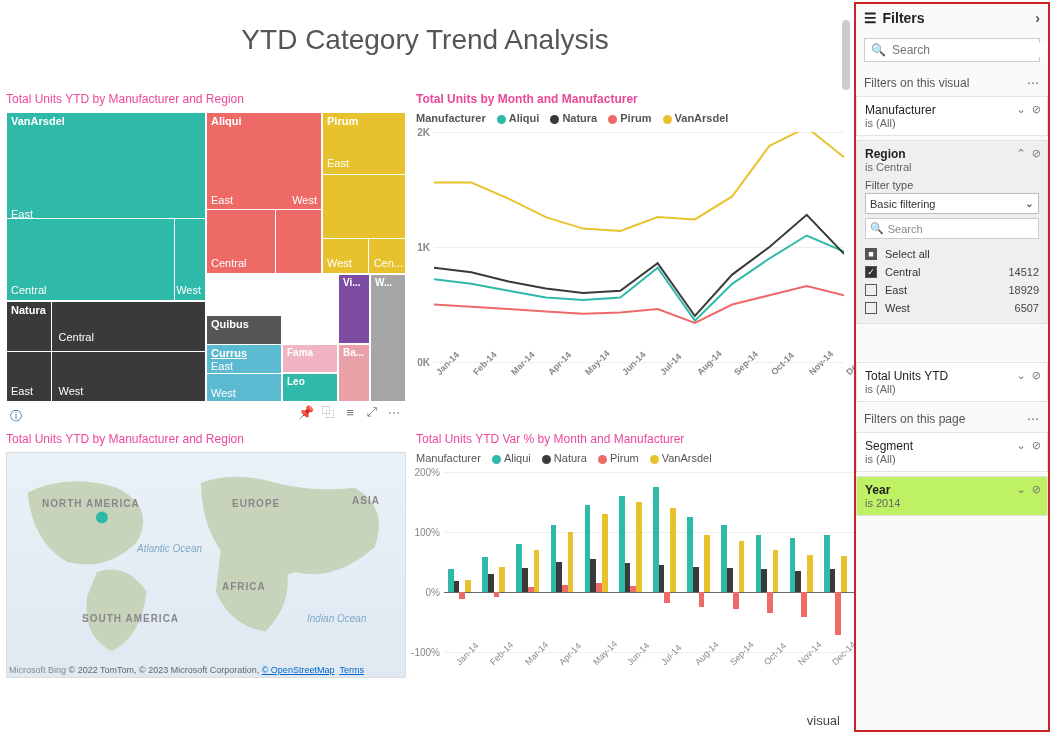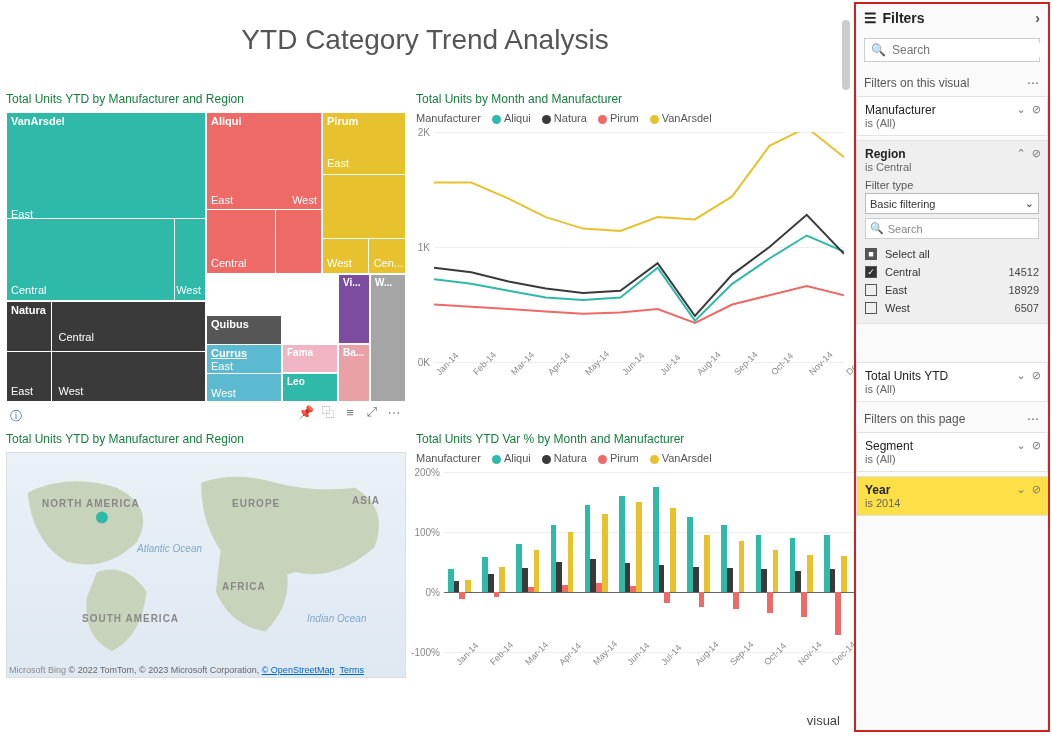--- a/index.html
+++ b/index.html
@@ -2,24 +2,24 @@
 <html><head>
 <meta charset="utf-8">
 <style>
 * { box-sizing: border-box; margin: 0; padding: 0; }
 body { font-family: "Segoe UI", Arial, sans-serif; font-size: 12px; color: #333; width: 1052px; height: 736px; background: #fff; overflow: hidden; position: relative; }
 
 .main-area { position: absolute; left: 0; top: 0; width: 850px; height: 736px; padding: 4px; }
 .report-title { font-size: 28px; font-weight: 300; color: #555; text-align: center; margin: 20px 0 18px; }
 .quad { position: absolute; }
 .q-tl { left: 6px;  top: 92px;  width: 400px; height: 310px; }
-.q-tr { left: 416px;top: 92px;  width: 432px; height: 310px; }
+.q-tr { left: 416px;top: 92px;  width: 432px; height: 310px; font-weight: bold; }
 .q-bl { left: 6px;  top: 432px; width: 400px; height: 300px; }
 .q-br { left: 416px;top: 432px; width: 432px; height: 300px; }
-.vis-title { font-size: 12px; color: #15803d; margin-bottom: 6px; }
+.vis-title { font-size: 12px; color: #ec4899; margin-bottom: 6px; }
 .legend { font-size: 11px; color: #555; margin: 4px 0 8px; }
 .legend .sw { display:inline-block; width:9px; height:9px; border-radius:50%; margin:0 3px 0 8px; vertical-align:middle; }
 .legend .sw:first-child{margin-left:4px;}
 
 
 .treemap { width: 100%; height: 290px; position: relative; font-size: 12px; color:#fff; }
 .tm-cell { position:absolute; overflow:hidden; padding:2px 4px; border:1px solid #fff; font-size:11px; }
 .tm-cell.small{font-size:10px;}
 
 
@@ -390,21 +390,21 @@
       <span class="dots">⋯</span>
   </div>
   <div class="filter-card">
     <div class="fname">Segment</div>
     <div class="fval">is (All)</div>
     <div class="fc-icons">
         <span>⌄</span>
         <span>⊘</span>
       </div>
   </div>
-  <div class="filter-card" style="background:#fde047">
+  <div class="filter-card" style="background:#bef264">
     <div class="fname" style="font-weight:600">Year</div>
     <div class="fval">is 2014</div>
     <div class="fc-icons">
         <span>⌄</span>
         <span>⊘</span>
       </div>
   </div>
 </div>
 
 </body></html>

